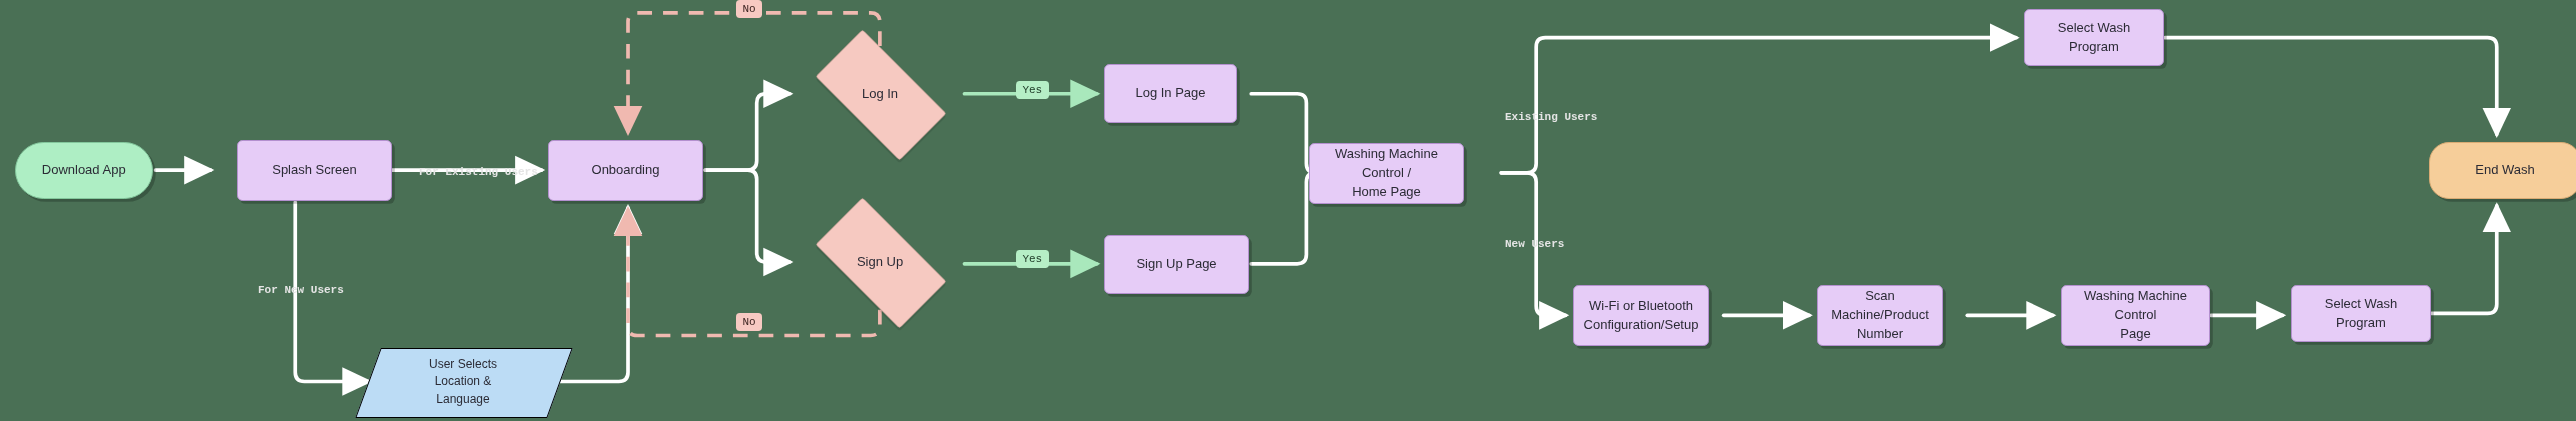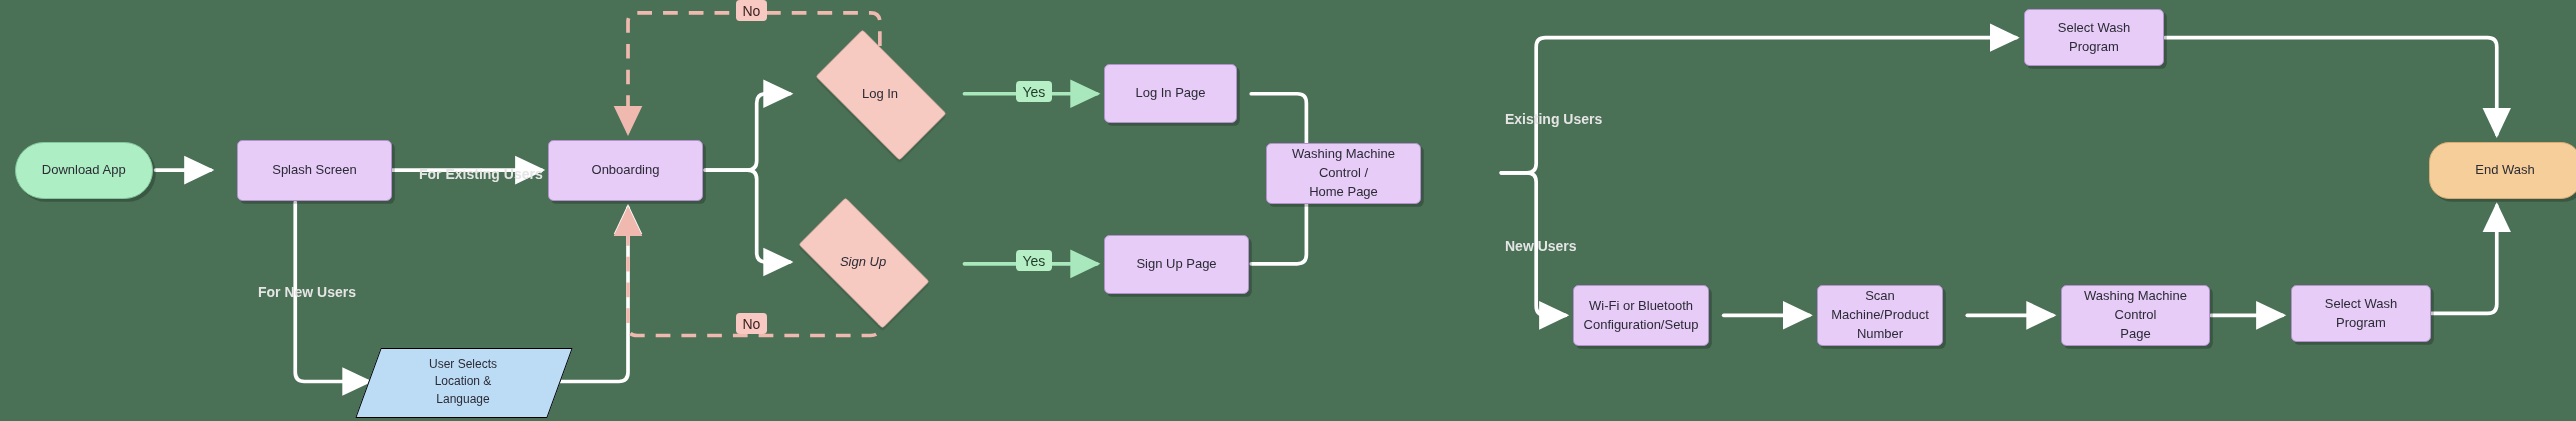--- a/index.html
+++ b/index.html
@@ -44,21 +44,21 @@
   .io-shape{
     position:absolute;left:0;top:0;width:100%;height:100%;
     background:#bcdcf5;border:1.8px solid #000;
     transform:skewX(-20deg);
   }
   .io-label{position:relative;z-index:2;font-size:12px;}
 
   .edge-label{
     position:absolute;box-sizing:border-box;
     display:flex;align-items:center;justify-content:center;
-    font-size:14px;line-height:1;white-space:nowrap;
+    font-size:11px;line-height:1;white-space:nowrap;font-family:Liberation Mono, monospace;
   }
   .lbl-plain{color:#e5e5e5;font-weight:bold;background:transparent;}
   .lbl-yes{color:#1f3b27;background:#b6efc6;border-radius:3.7px;padding:3.7px 6.4px;}
   .lbl-no{color:#3b2220;background:#f7c9c2;border-radius:3.7px;padding:3.7px 6.4px;}
 </style>
 </head>
 <body>
 
 <div id="canvas">
 
@@ -115,31 +115,31 @@
         <span class="">Onboarding</span>
       </div>
       <div class="node n-io" style="left: 368px; top: 348px; width: 190px; height: 68px;">
         <div class="io-shape"></div>
         <span class="io-label">User Selects<br>Location &amp;<br>Language</span>
       </div>
       <div class="node n-dec" style="left: 797px; top: 48px; width: 166px; height: 92px;">
         <div class="dec-shape"></div>
         <span class="dec-label">Log In</span>
       </div>
-      <div class="node n-dec" style="left: 780px; top: 216px; width: 166px; height: 92px; font-style: italic;">
+      <div class="node n-dec" style="left: 797px; top: 216px; width: 166px; height: 92px;">
         <div class="dec-shape"></div>
         <span class="dec-label">Sign Up</span>
       </div>
       <div class="node n-proc" style="left: 1104px; top: 64px; width: 133px; height: 59px;">
         <span class="">Log In Page</span>
       </div>
       <div class="node n-proc" style="left: 1104px; top: 235px; width: 145px; height: 59px;">
         <span class="">Sign Up Page</span>
       </div>
-      <div class="node n-proc" style="left: 1266px; top: 143px; width: 155px; height: 61px;">
+      <div class="node n-proc" style="left: 1309px; top: 143px; width: 155px; height: 61px;">
         <span class="">Washing Machine Control /<br>Home Page</span>
       </div>
       <div class="node n-proc" style="left: 2024px; top: 9.2px; width: 140px; height: 57px;">
         <span class="">Select Wash Program</span>
       </div>
       <div class="node n-proc" style="left: 1573px; top: 285px; width: 136px; height: 61px;">
         <span class="">Wi-Fi or Bluetooth<br>Configuration/Setup</span>
       </div>
       <div class="node n-proc" style="left: 1817px; top: 285px; width: 126px; height: 61px;">
         <span class="">Scan Machine/Product<br>Number</span>

